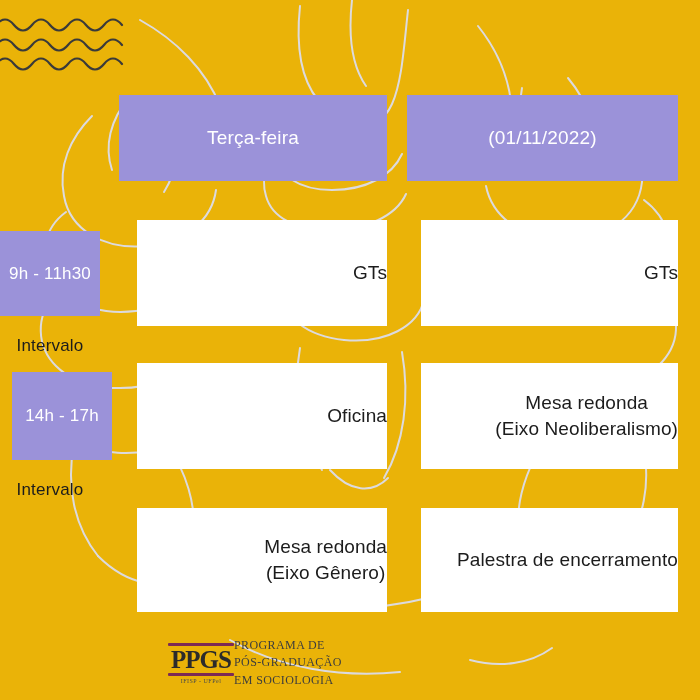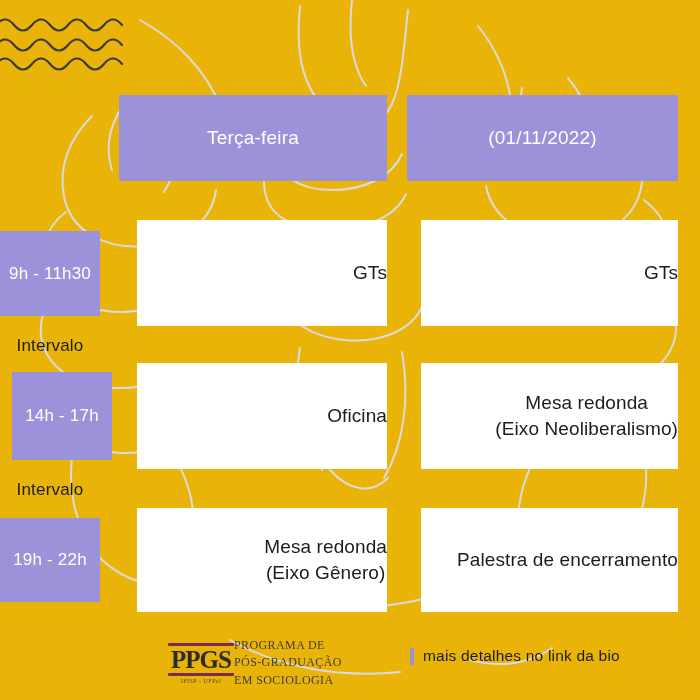--- a/index.html
+++ b/index.html
@@ -246,21 +246,20 @@
     </div>
   </div>
   <div class="day-header" id="day-header-1">
     <div>
       <div>(01/11/2022)</div>
     </div>
   </div>
 
   <div class="time-chip" id="time-chip-0">9h - 11h30</div>
   <div class="time-chip" id="time-chip-1">14h - 17h</div>
-  <div class="time-chip" id="time-chip-2">19h - 22h</div>
 
   <div class="break-label" id="break-label-0">Intervalo</div>
   <div class="break-label" id="break-label-1">Intervalo</div>
 
   <div class="session-cell col-0 row-0">
     <div>
       <div>GTs</div>
     </div>
   </div>
   <div class="session-cell col-1 row-0">
@@ -302,20 +301,16 @@
         <div class="bar bar-bot"></div>
         <div class="inst">IFISP - UFPel</div>
       </div>
       <div class="logo-text">
         <div>Programa de</div>
         <div>Pós-Graduação</div>
         <div>em Sociologia</div>
       </div>
     </div>
 
-    <div class="bio-note">
-      <span class="bio-bar"></span>
-      <span>mais detalhes no link da bio</span>
-    </div>
 
   </div>
 
 </div>
 
 </body></html>

